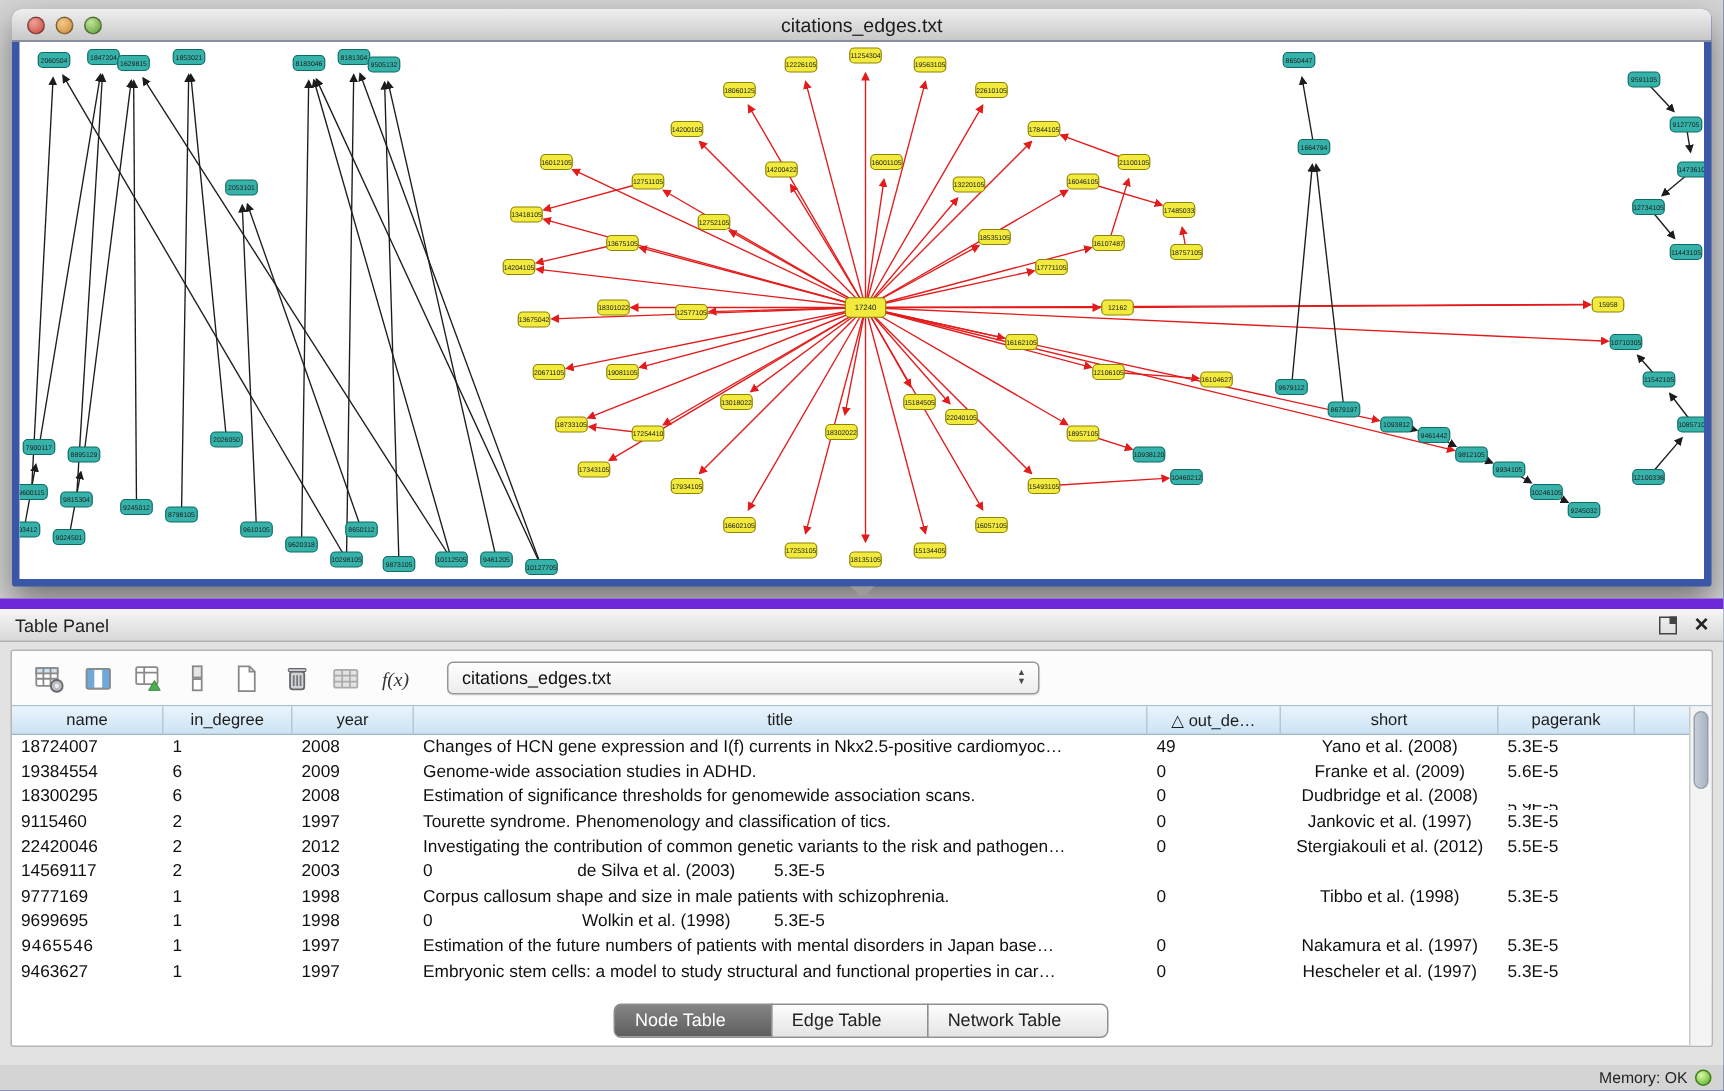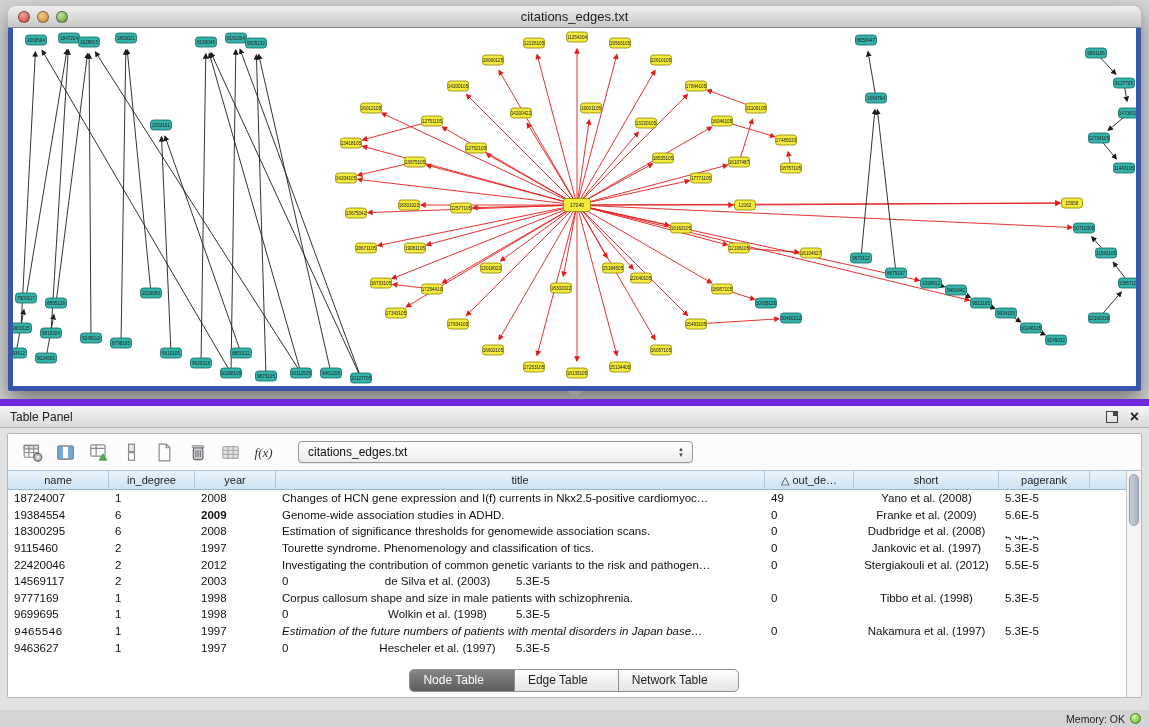--- a/index.html
+++ b/index.html
@@ -747,21 +747,21 @@
             <div class="td" style="width: 86px; justify-content: flex-start;">1</div>
             <div class="td" style="width: 81px; justify-content: flex-start;">2008</div>
             <div class="td" style="width: 489px; justify-content: flex-start;">Changes of HCN gene expression and I(f) currents in Nkx2.5-positive cardiomyoc…</div>
             <div class="td" style="width: 89px; justify-content: flex-start;">49</div>
             <div class="td" style="width: 145px; justify-content: center;">Yano et al. (2008)</div>
             <div class="td" style="width: 91px; justify-content: flex-start;">5.3E-5</div>
           </div>
           <div class="tr">
             <div class="td" style="width: 101px; justify-content: flex-start;">19384554</div>
             <div class="td" style="width: 86px; justify-content: flex-start;">6</div>
-            <div class="td" style="width: 81px; justify-content: flex-start; font-weight: bold;">2009</div>
+            <div class="td" style="width: 81px; justify-content: flex-start;">2009</div>
             <div class="td" style="width: 489px; justify-content: flex-start;">Genome-wide association studies in ADHD.</div>
             <div class="td" style="width: 89px; justify-content: flex-start;">0</div>
             <div class="td" style="width: 145px; justify-content: center;">Franke et al. (2009)</div>
             <div class="td" style="width: 91px; justify-content: flex-start;">5.6E-5</div>
           </div>
           <div class="tr">
             <div class="td" style="width: 101px; justify-content: flex-start;">18300295</div>
             <div class="td" style="width: 86px; justify-content: flex-start;">6</div>
             <div class="td" style="width: 81px; justify-content: flex-start;">2008</div>
             <div class="td" style="width: 489px; justify-content: flex-start;">Estimation of significance thresholds for genomewide association scans.</div>
@@ -809,29 +809,30 @@
             <div class="td" style="width: 86px; justify-content: flex-start;">1</div>
             <div class="td" style="width: 81px; justify-content: flex-start;">1998</div>
             <div class="td" style="width: 89px; justify-content: flex-start;">0</div>
             <div class="td" style="width: 145px; justify-content: center;">Wolkin et al. (1998)</div>
             <div class="td" style="width: 91px; justify-content: flex-start;">5.3E-5</div>
           </div>
           <div class="tr">
             <div class="td" style="width: 101px; justify-content: flex-start; font-family: Liberation Mono, monospace;">9465546</div>
             <div class="td" style="width: 86px; justify-content: flex-start;">1</div>
             <div class="td" style="width: 81px; justify-content: flex-start;">1997</div>
-            <div class="td" style="width: 489px; justify-content: flex-start; font-style: italic;">Estimation of the future numbers of patients with mental disorders in Japan base…</div>
+            <div class="td" style="width: 489px; justify-content: flex-start;">Estimation of the future numbers of patients with mental disorders in Japan base…</div>
             <div class="td" style="width: 89px; justify-content: flex-start;">0</div>
             <div class="td" style="width: 145px; justify-content: center;">Nakamura et al. (1997)</div>
             <div class="td" style="width: 91px; justify-content: flex-start;">5.3E-5</div>
           </div>
           <div class="tr">
             <div class="td" style="width: 101px; justify-content: flex-start;">9463627</div>
             <div class="td" style="width: 86px; justify-content: flex-start;">1</div>
             <div class="td" style="width: 81px; justify-content: flex-start;">1997</div>
+            <div class="td" style="width: 489px; justify-content: flex-start;">Embryonic stem cells: a model to study structural and functional properties in car…</div>
             <div class="td" style="width: 89px; justify-content: flex-start;">0</div>
             <div class="td" style="width: 145px; justify-content: center;">Hescheler et al. (1997)</div>
             <div class="td" style="width: 91px; justify-content: flex-start;">5.3E-5</div>
           </div>
         </div>
       <div class="vscroll">
         <div class="vthumb"></div>
       </div>
     </div>
 

